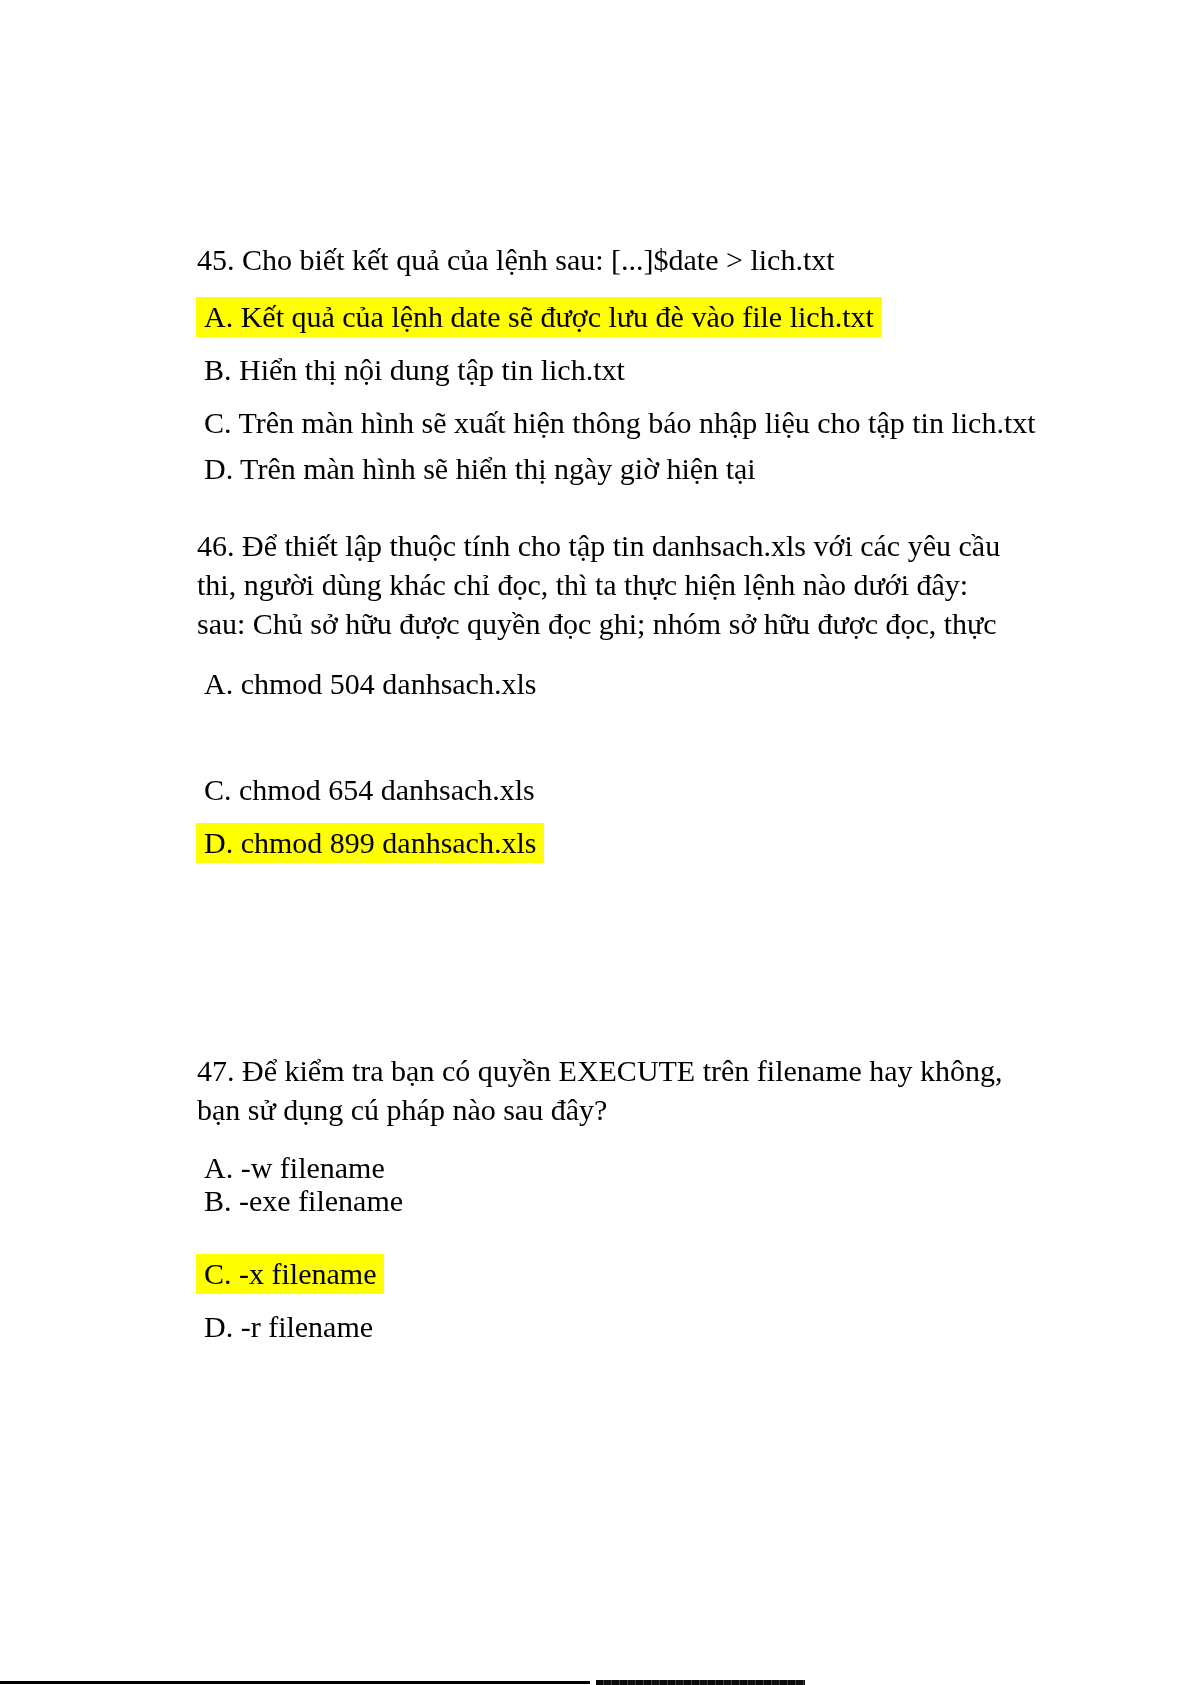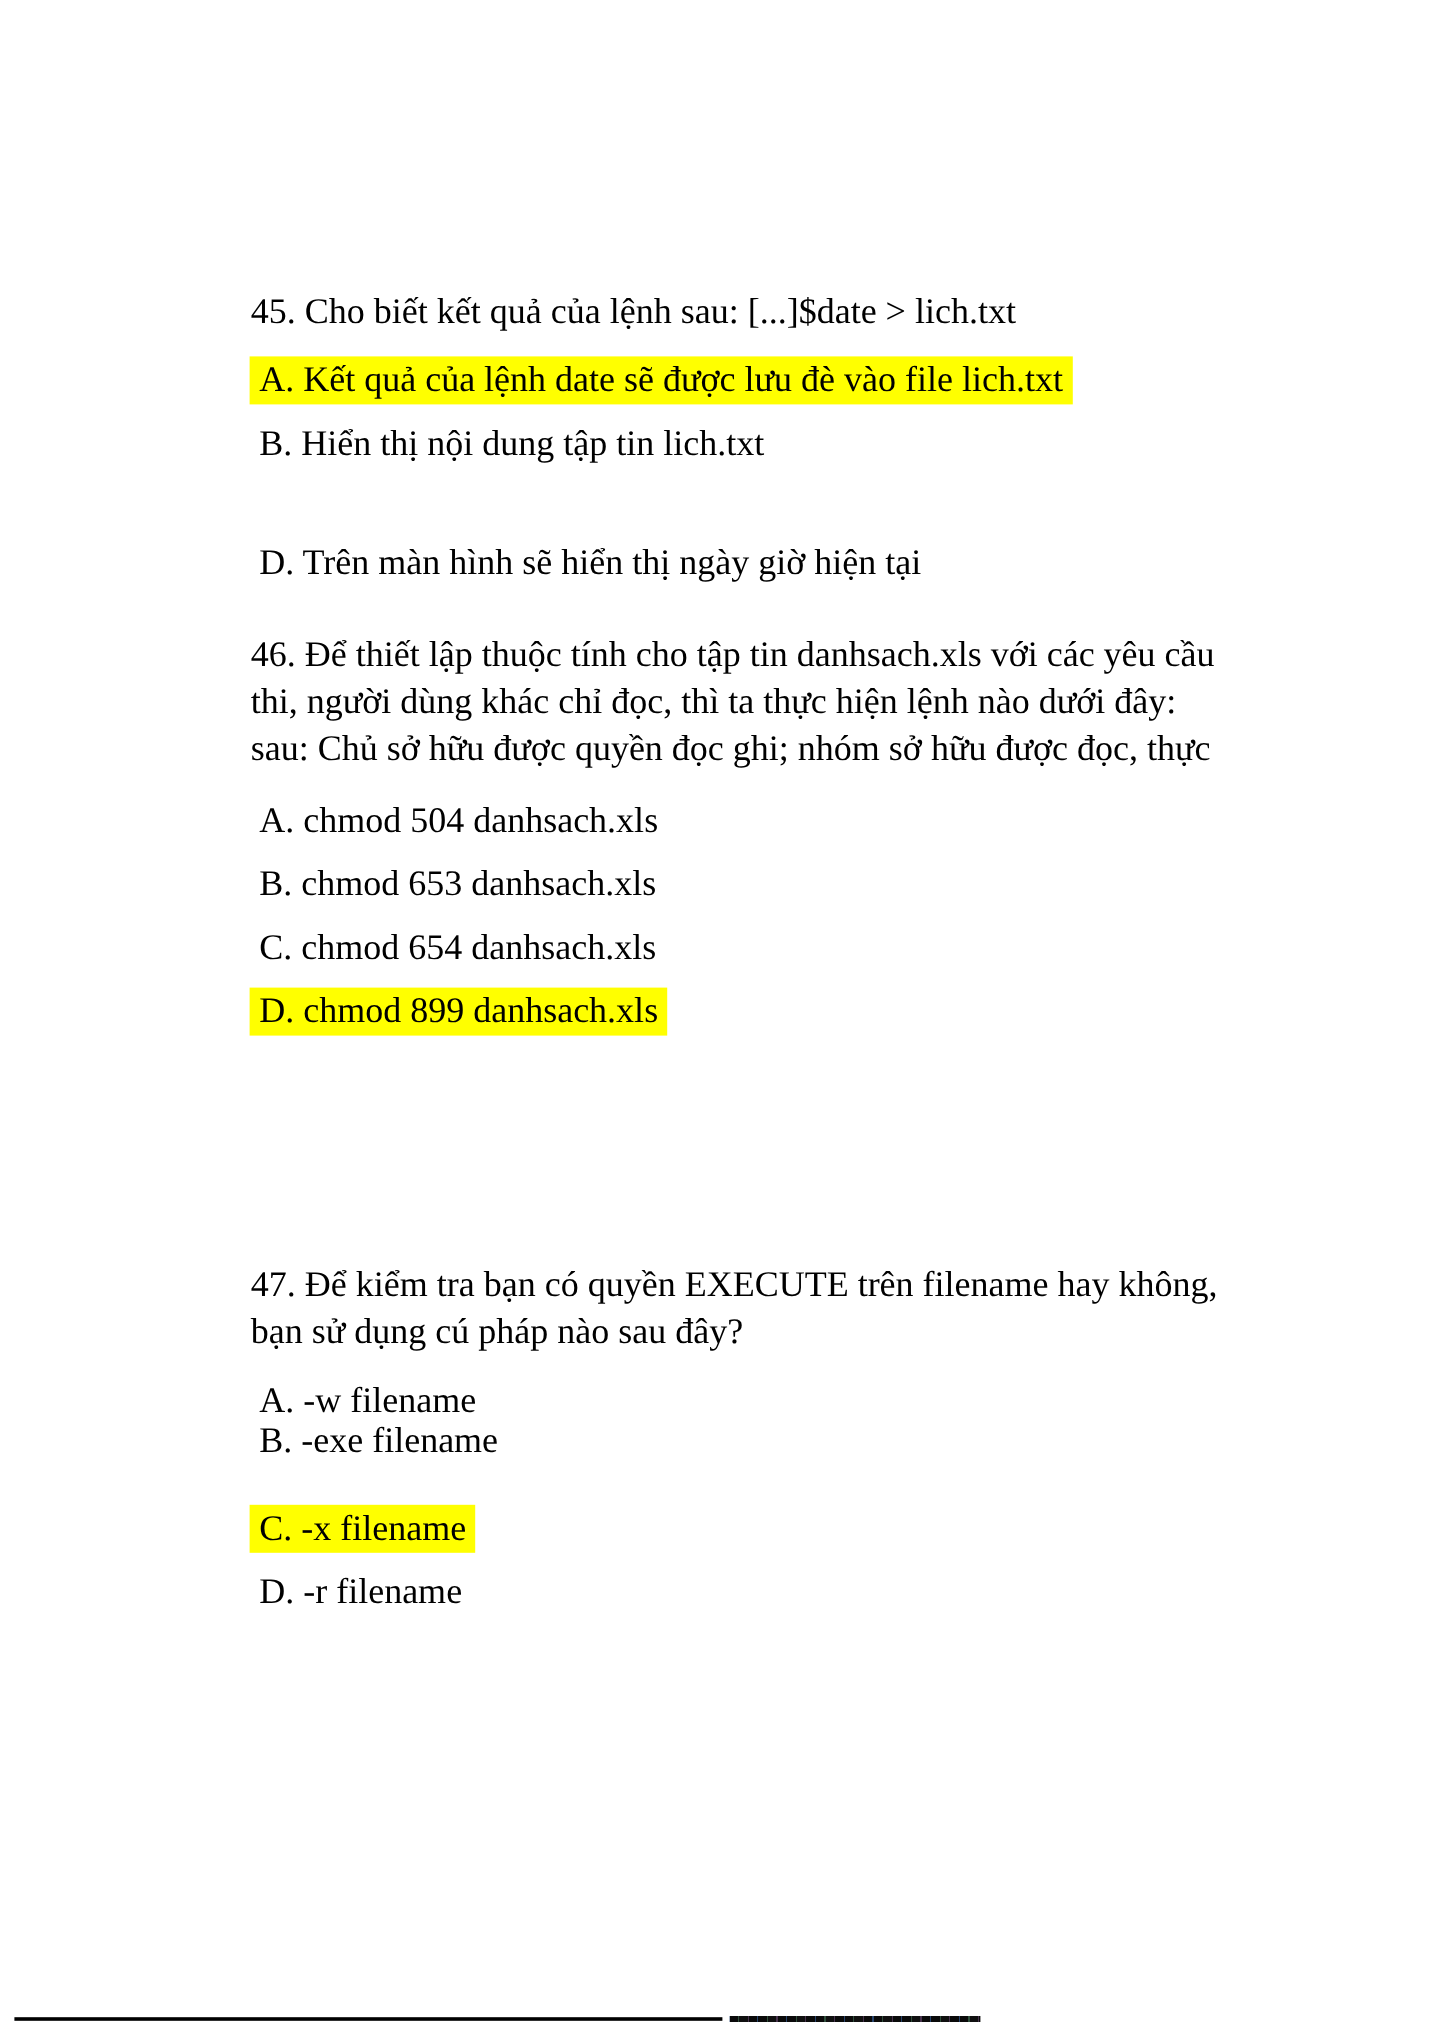--- a/index.html
+++ b/index.html
@@ -4,21 +4,21 @@
 <style>
   html, body { margin: 0; padding: 0; }
   body {
     width: 1191px; height: 1685px;
     background: #ffffff;
     position: relative;
     overflow: hidden;
     font-family: "Liberation Serif", "DejaVu Serif", serif;
     color: var(--ink, #000000);
   }
-  .page { position: absolute; inset: 0; margin-left: 12px; }
+  .page { position: absolute; inset: 0; }
   .qblock {
     position: absolute;
     left: 197px;
     font-size: 30px;
     line-height: 39px;
     white-space: nowrap;
   }
   .opt {
     position: absolute;
     left: 196px;
@@ -63,34 +63,34 @@
 
   <div class="qblock" style="top:240px">
     <div>45. Cho biết kết quả của lệnh sau: [...]$date &gt; lich.txt</div>
   </div>
   <div class="opt" style="top:297px">
     <span class="opt-text highlighted">A. Kết quả của lệnh date sẽ được lưu đè vào file lich.txt</span>
   </div>
   <div class="opt" style="top:350px">
     <span class="opt-text">B. Hiển thị nội dung tập tin lich.txt</span>
   </div>
+  <div class="opt" style="top:403px">
+    <span class="opt-text">C. Trên màn hình sẽ xuất hiện thông báo nhập liệu cho tập tin lich.txt</span>
+  </div>
   <div class="opt" style="top:449px">
     <span class="opt-text">D. Trên màn hình sẽ hiển thị ngày giờ hiện tại</span>
   </div>
 
   <div class="qblock" style="top:526px">
     <div>46. Để thiết lập thuộc tính cho tập tin danhsach.xls với các yêu cầu</div>
     <div>thi, người dùng khác chỉ đọc, thì ta thực hiện lệnh nào dưới đây:</div>
     <div>sau: Chủ sở hữu được quyền đọc ghi; nhóm sở hữu được đọc, thực</div>
   </div>
   <div class="opt" style="top:664px">
     <span class="opt-text">A. chmod 504 danhsach.xls</span>
-  </div>
-  <div class="opt" style="top:717px">
-    <span class="opt-text">B. chmod 653 danhsach.xls</span>
   </div>
   <div class="opt" style="top:770px">
     <span class="opt-text">C. chmod 654 danhsach.xls</span>
   </div>
   <div class="opt" style="top:823px">
     <span class="opt-text highlighted">D. chmod 899 danhsach.xls</span>
   </div>
 
   <div class="qblock" style="top:1051px">
     <div>47. Để kiểm tra bạn có quyền EXECUTE trên filename hay không,</div>

